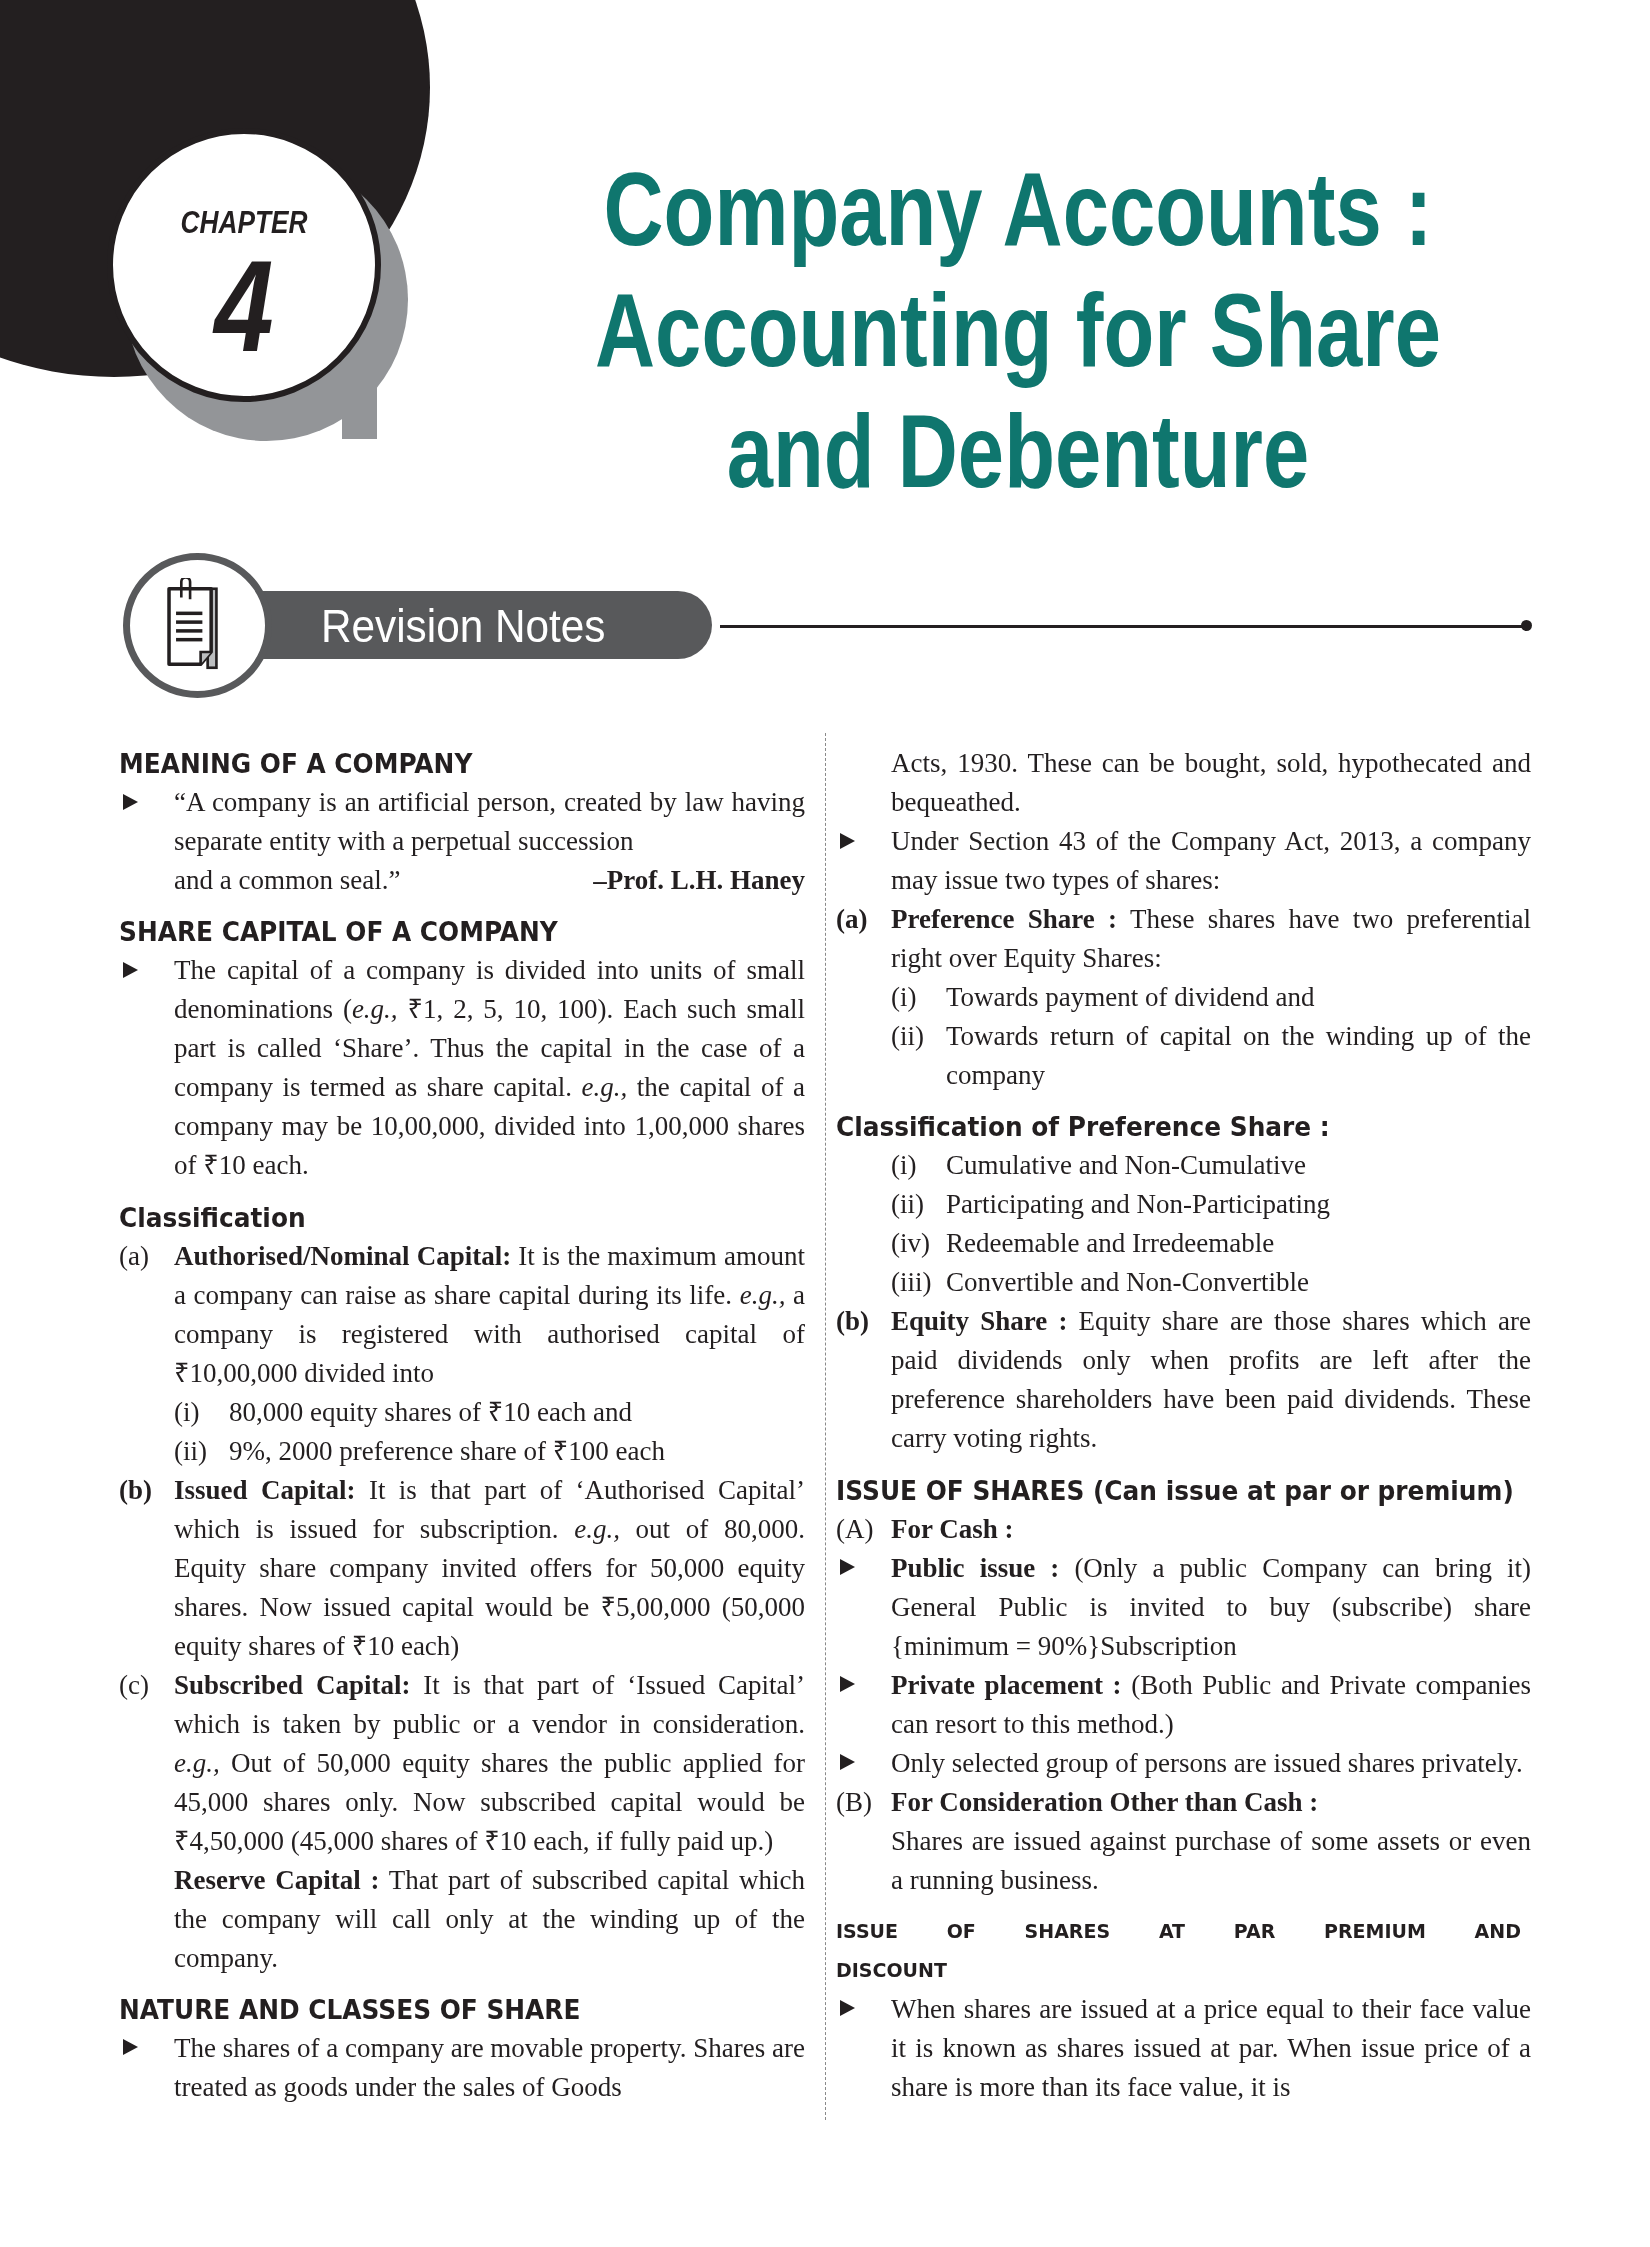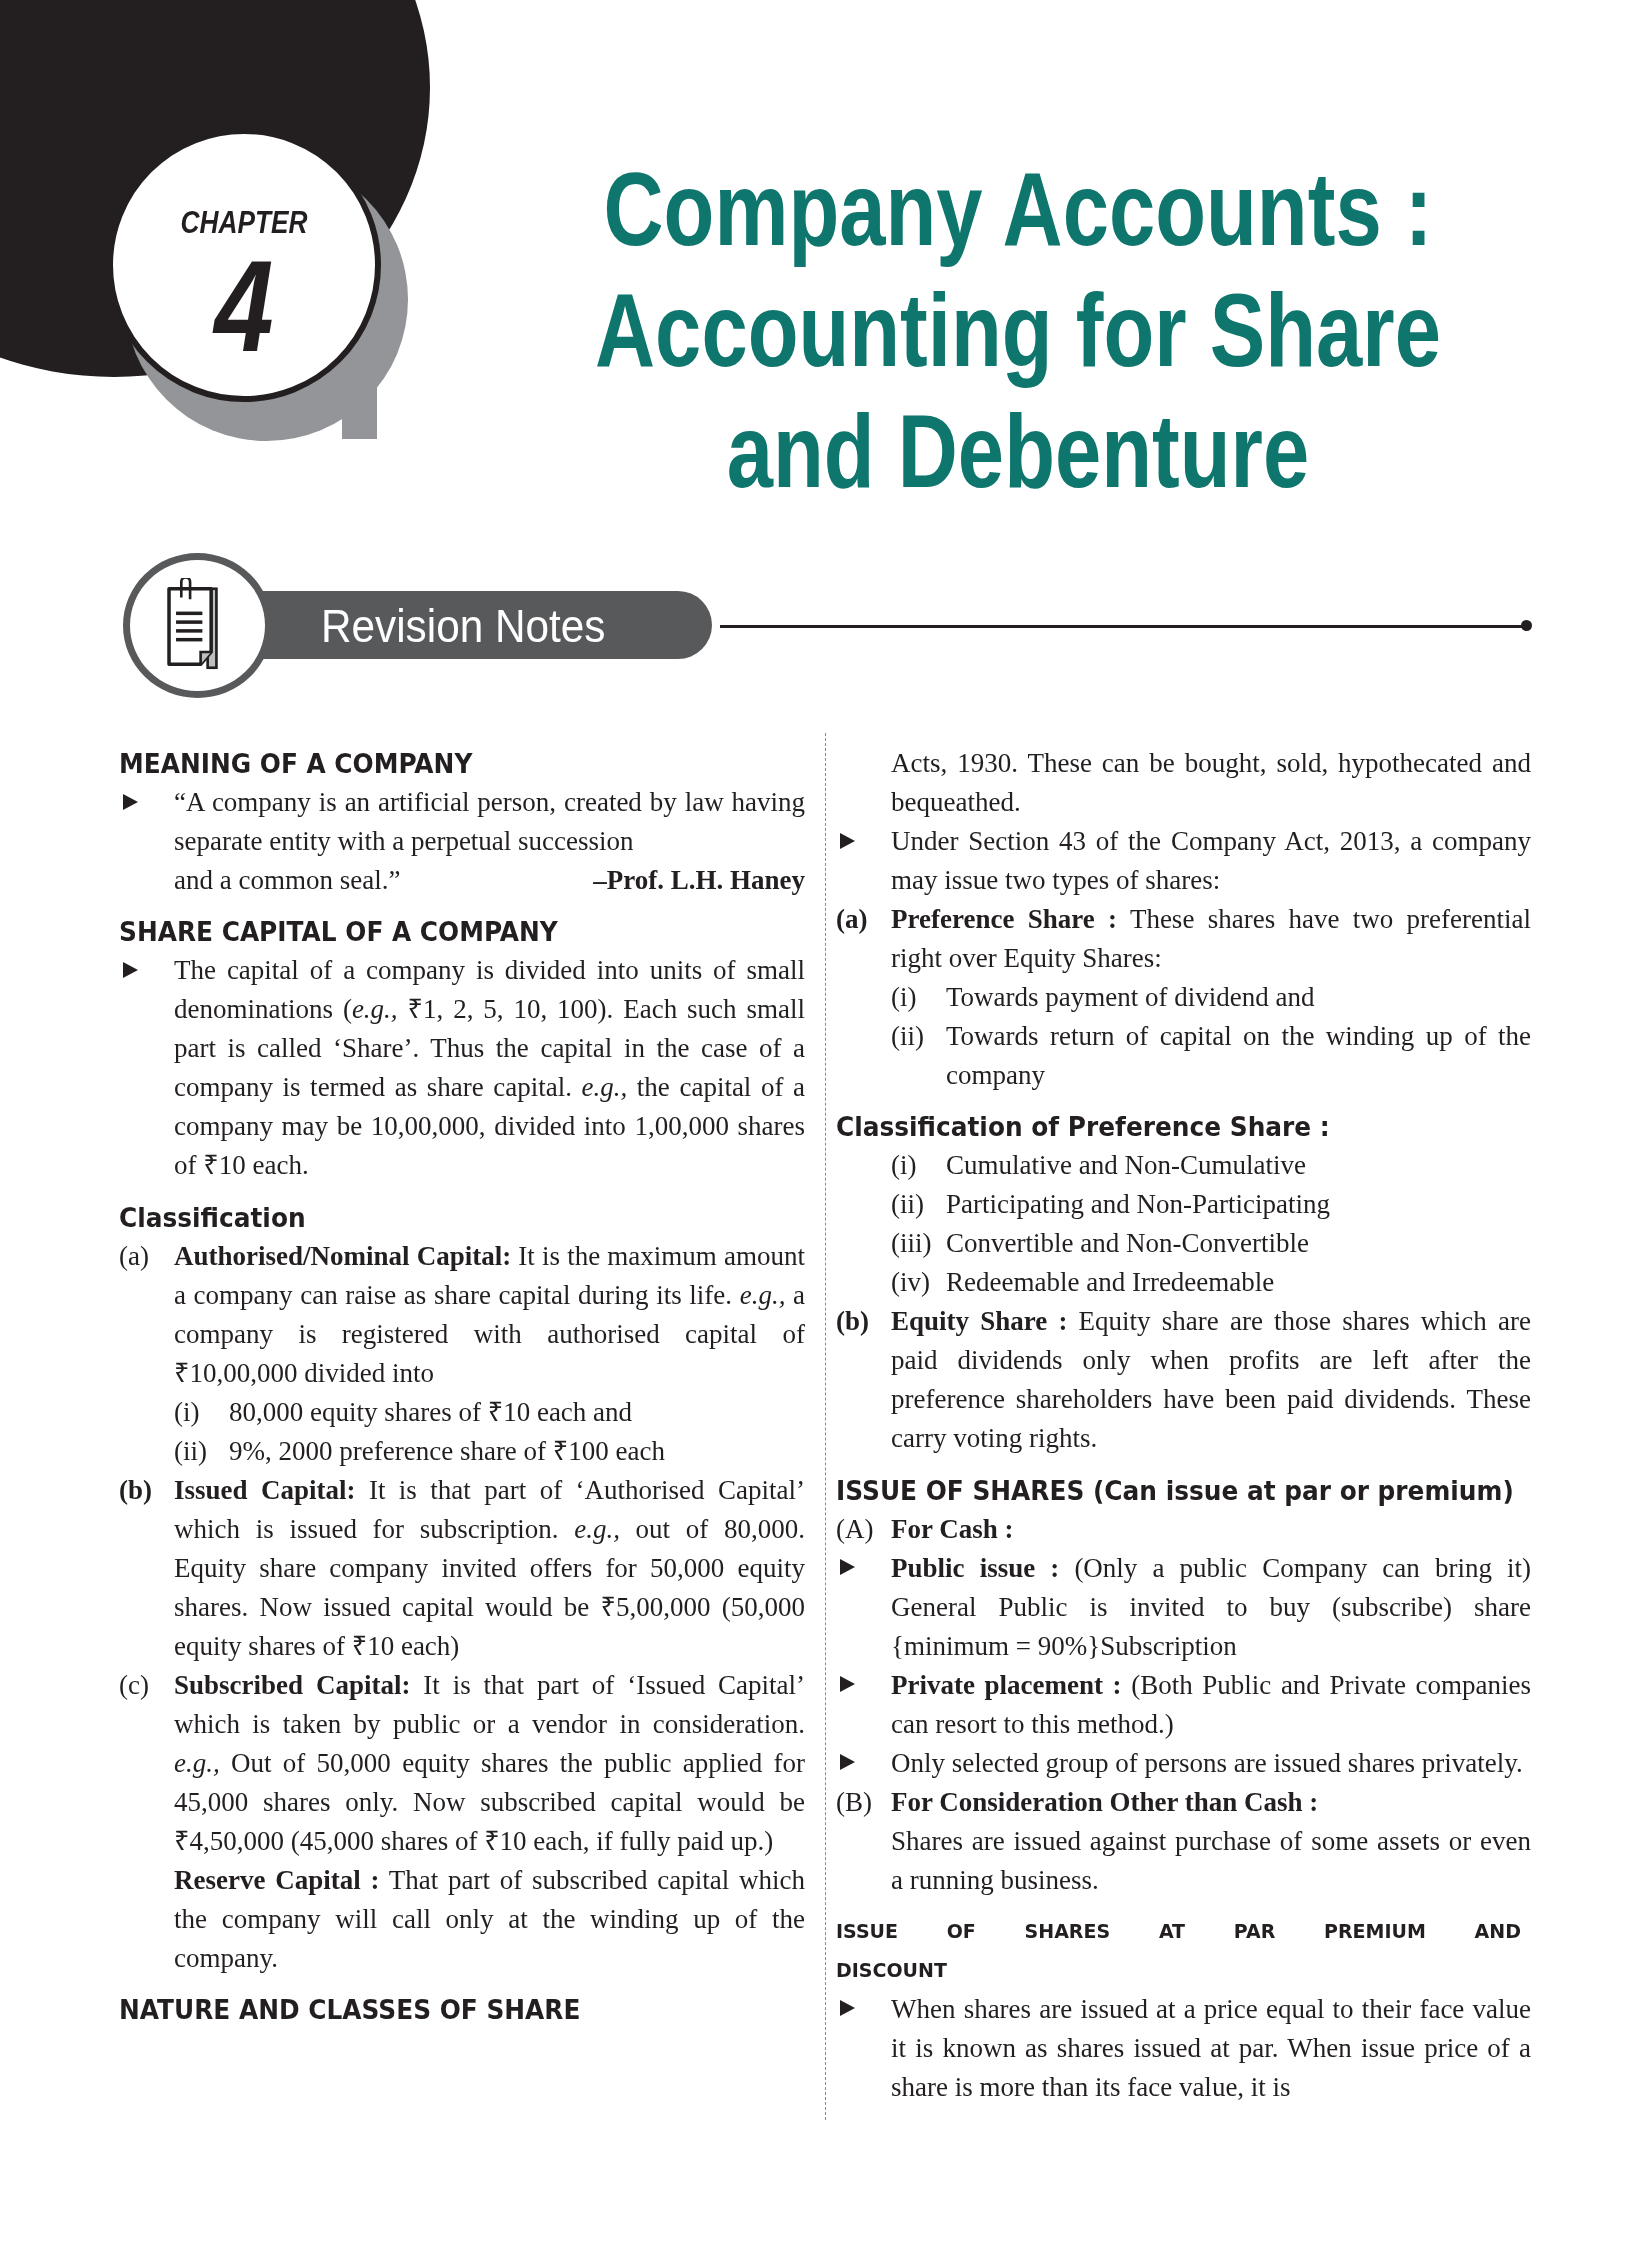--- a/index.html
+++ b/index.html
@@ -142,20 +142,24 @@
     <span class="mk">(c)</span>
     <span class="b">Subscribed Capital:</span><span> It is that part of ‘Issued Capital’ which is taken by public or a vendor in consideration. </span><span class="i">e.g.,</span><span> Out of 50,000 equity shares the public applied for 45,000 shares only. Now subscribed capital would be ₹4,50,000 (45,000 shares of ₹10 each, if fully paid up.)</span>
   </div>
 
   <div class="indent p lastleft">
     <span class="b">Reserve Capital :</span><span> That part of subscribed capital which the company will call only at the winding up of the company.</span>
   </div>
 
   <div class="gap"></div>
   <h2 class="h">NATURE AND CLASSES OF SHARE</h2>
+  <div class="row p">
+    <span class="tri"></span>
+    <span>The shares of a company are movable property. Shares are treated as goods under the sales of Goods</span>
+  </div>
 </div>
 
 <div class="col col-right">
 
   <div class="indent p lastleft">Acts, 1930. These can be bought, sold, hypothecated and bequeathed.</div>
 
   <div class="row p lastleft">
     <span class="tri"></span>
     <span>Under Section 43 of the Company Act, 2013, a company may issue two types of shares:</span>
   </div>
@@ -178,26 +182,26 @@
   <div class="indent">
     <div class="sub p lastleft">
       <span class="mk">(i)</span>
       <span>Cumulative and Non-Cumulative</span>
     </div>
     <div class="sub p lastleft">
       <span class="mk">(ii)</span>
       <span>Participating and Non-Participating</span>
     </div>
     <div class="sub p lastleft">
+      <span class="mk">(iv)</span>
+      <span>Redeemable and Irredeemable</span>
+    </div>
+    <div class="sub p lastleft">
       <span class="mk">(iii)</span>
       <span>Convertible and Non-Convertible</span>
-    </div>
-    <div class="sub p lastleft">
-      <span class="mk">(iv)</span>
-      <span>Redeemable and Irredeemable</span>
     </div>
   </div>
 
   <div class="row p lastleft">
     <span class="mk b">(b)</span>
     <span class="b">Equity Share :</span><span> Equity share are those shares which are paid dividends only when profits are left after the preference shareholders have been paid dividends. These carry voting rights.</span>
   </div>
 
   <div class="gap"></div>
   <h2 class="h">ISSUE OF SHARES (Can issue at par or premium)</h2>

